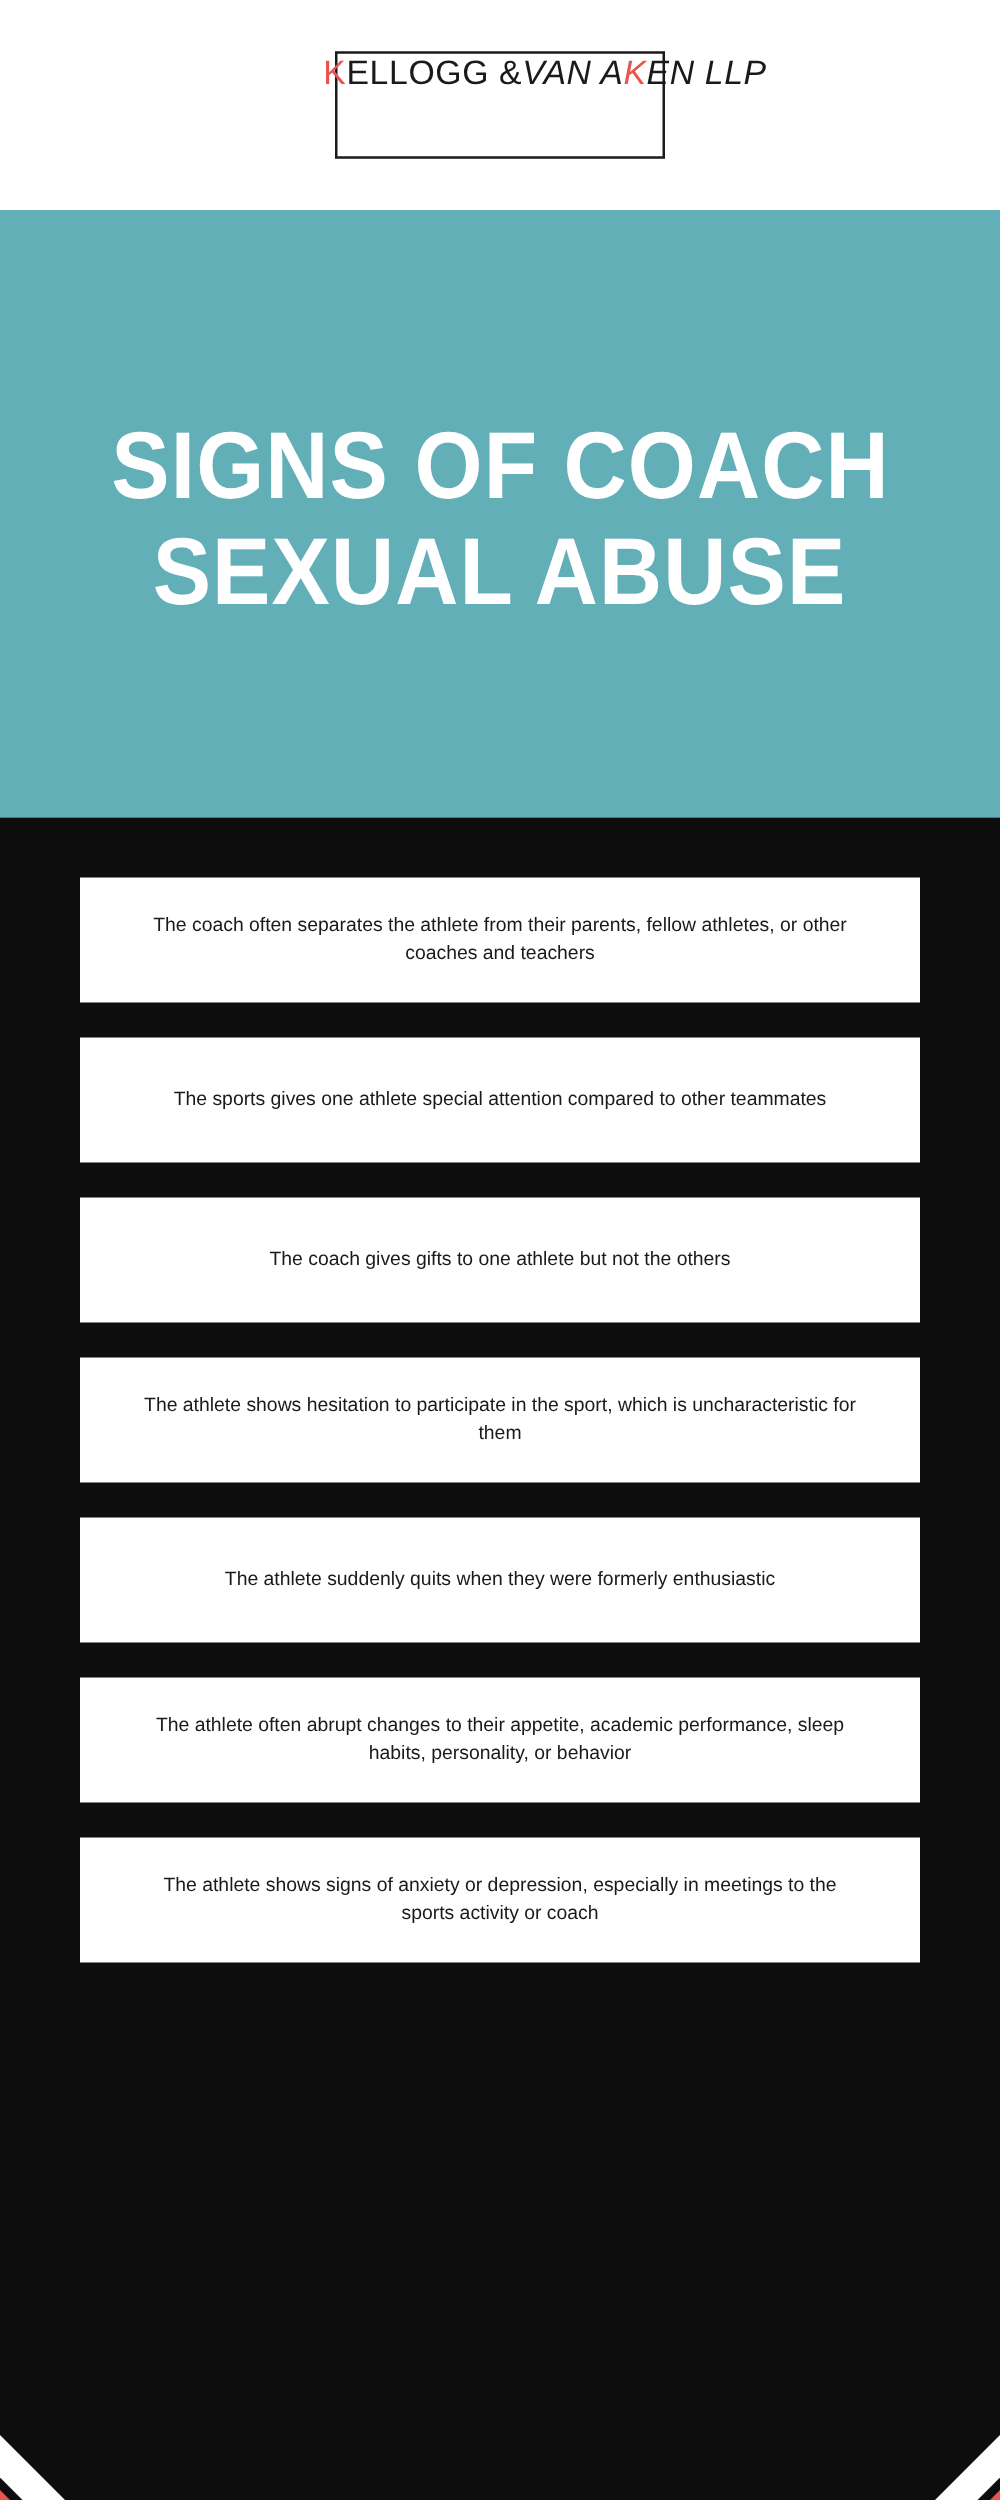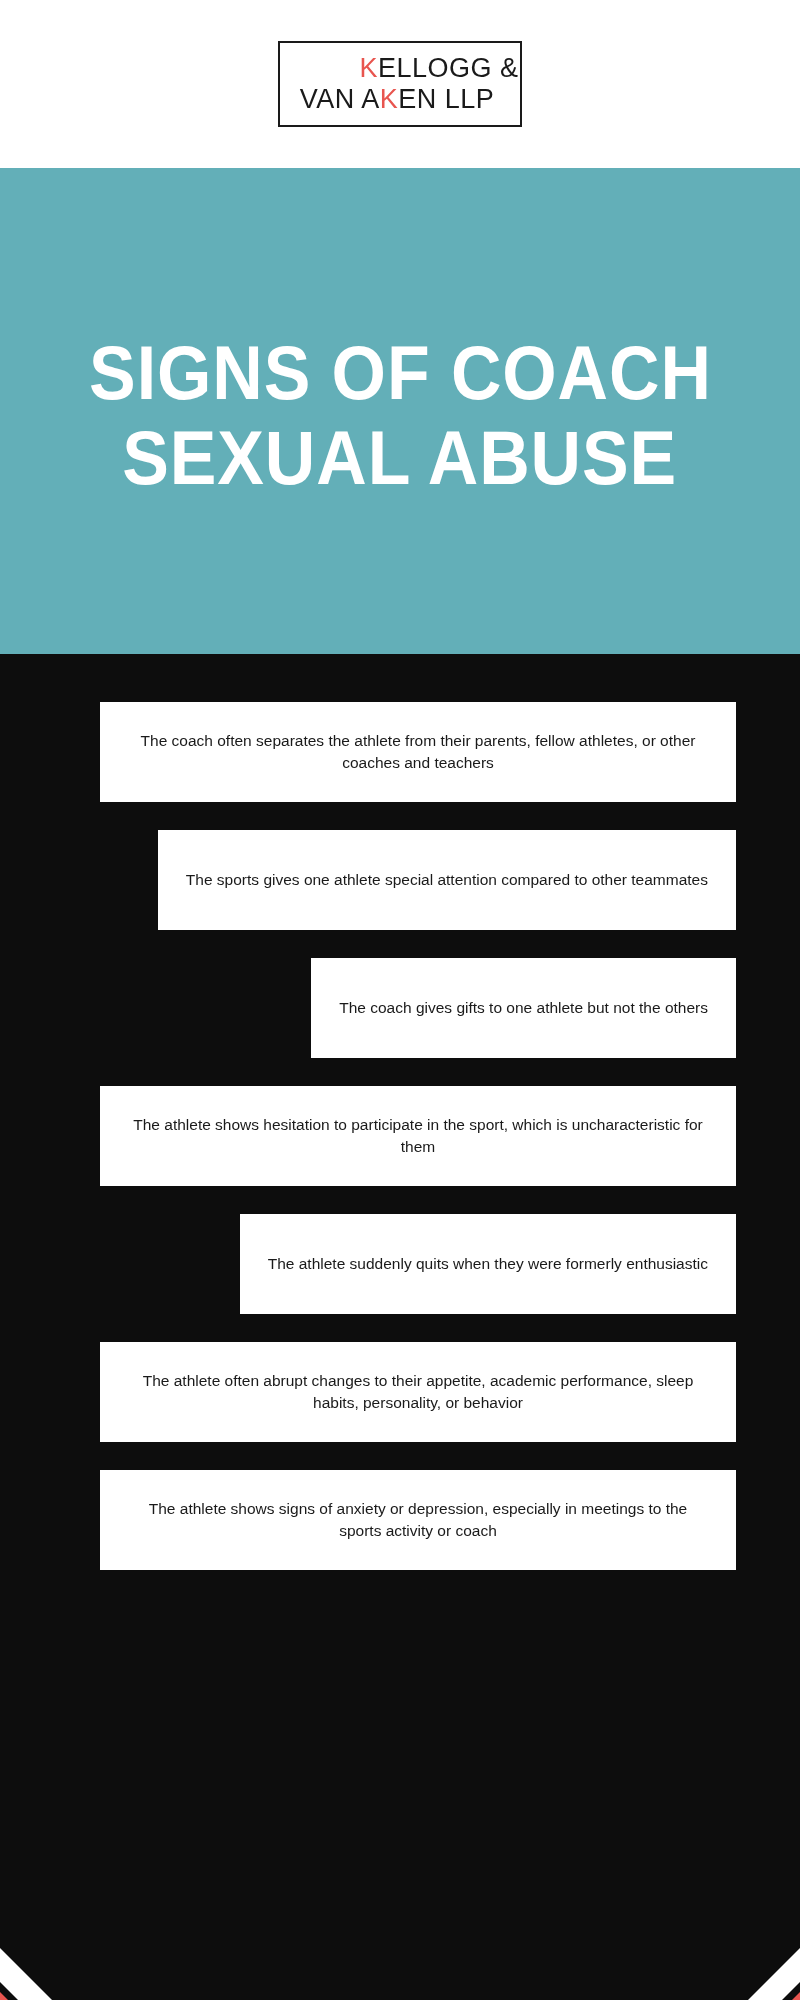--- a/index.html
+++ b/index.html
@@ -25,43 +25,43 @@
   .logo-band {
     position: relative;
     height: 168px;
     background: #ffffff;
     display: flex;
     align-items: center;
     justify-content: center;
   }
   .logo-box {
     border: 2px solid #1a1a1a;
-    width: 244px;
+    width: 264px;
     height: 86px;
     display: flex;
-    flex-direction: column;
-    align-items: center;
+    flex-direction: row;
+    align-items: flex-start;
     justify-content: center;
     box-sizing: border-box;
     padding: 0 10px;
   }
   .logo-line {
     font-family: "Liberation Sans", sans-serif;
     font-weight: 400;
     font-size: 27px;
     letter-spacing: 0.5px;
     line-height: 1.15;
     color: #1a1a1a;
     white-space: nowrap;
   }
   .logo-line .accent {
     color: #e8554f;
   }
   .logo-line-1 { padding-left: 78px; }
-  .logo-line-2 { padding-right: 6px; }
+  .logo-line-2 { padding-right: 6px; font-style: italic; }
 
   
   .title-band {
     position: relative;
     background: #63afb8;
     height: 486px;
     display: flex;
     flex-direction: column;
     align-items: center;
     justify-content: center;
@@ -89,21 +89,20 @@
     padding: 48px 0 0 0;
     overflow: hidden;
   }
   .cards {
     position: relative;
     z-index: 2;
     display: flex;
     flex-direction: column;
     gap: 28px;
     padding: 0 64px;
-    align-items: flex-end;
   }
   .card {
     background: #ffffff;
     height: 100px;
     display: flex;
     align-items: center;
     justify-content: center;
     text-align: center;
     padding: 0 28px;
     box-sizing: border-box;

